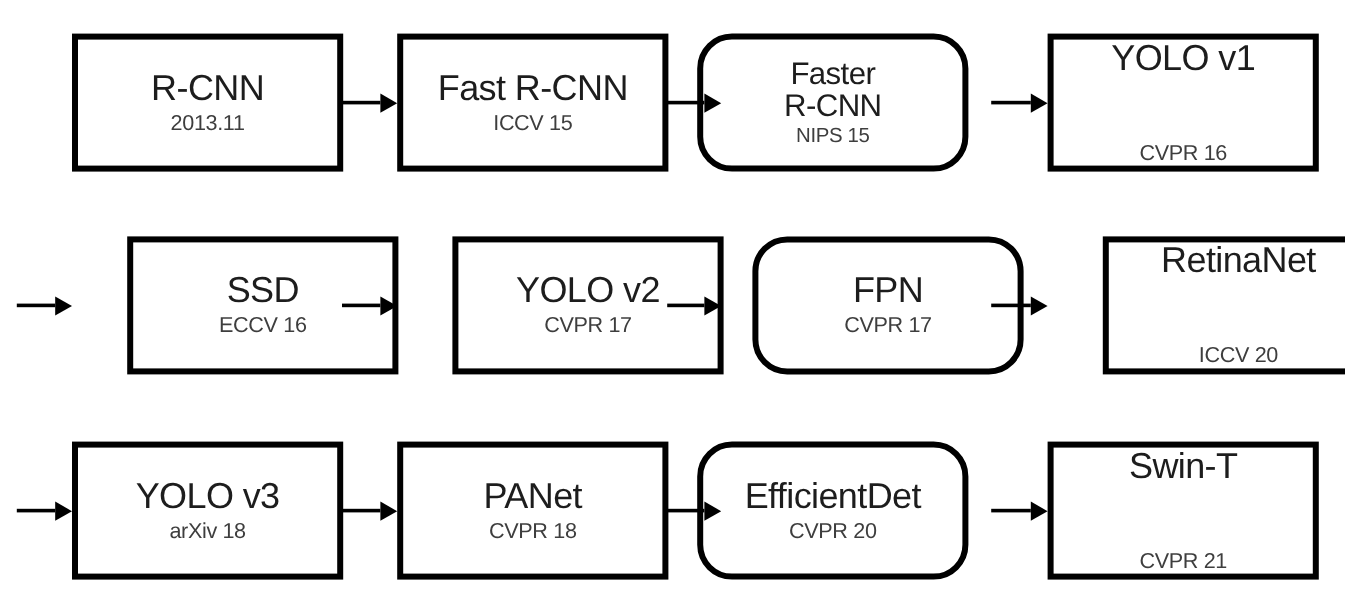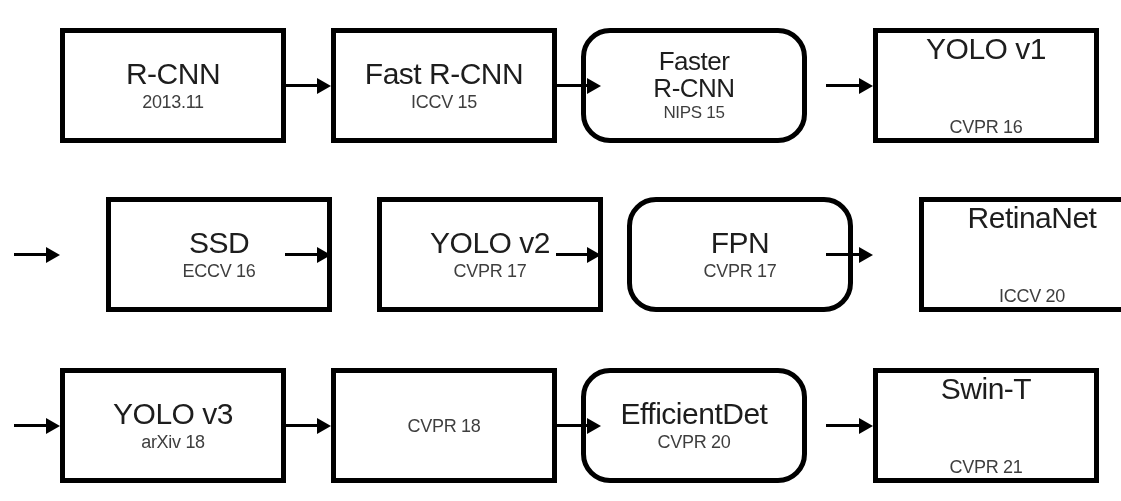--- a/index.html
+++ b/index.html
@@ -139,20 +139,21 @@
   <div class="arrow ar2 g3">
     <span class="shaft"></span>
       <span class="head"></span>
   </div>
 
   <div class="node r3 c1">
     <div class="title">YOLO v3</div>
     <div class="subtitle">arXiv 18</div>
   </div>
   <div class="node r3 c2">
+    <div class="title">PANet</div>
     <div class="subtitle">CVPR 18</div>
   </div>
   <div class="node r3 c3">
     <div class="title">EfficientDet</div>
     <div class="subtitle">CVPR 20</div>
   </div>
   <div class="node r3 c4">
     <div class="title">Swin-T</div>
     <div class="subtitle">CVPR 21</div>
   </div>

